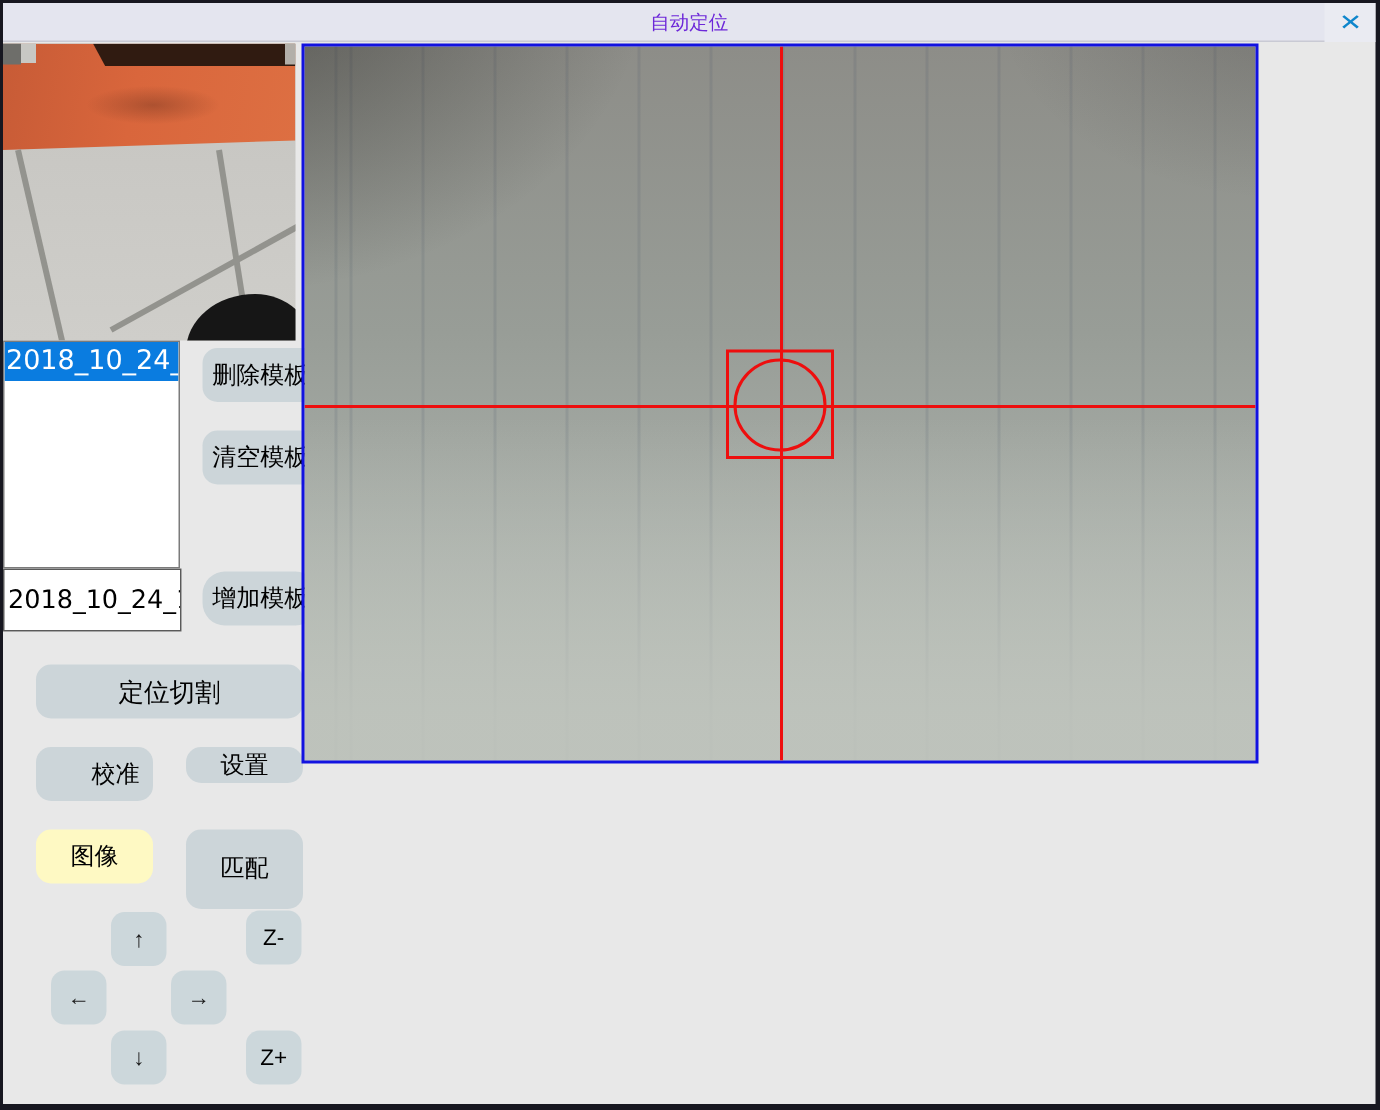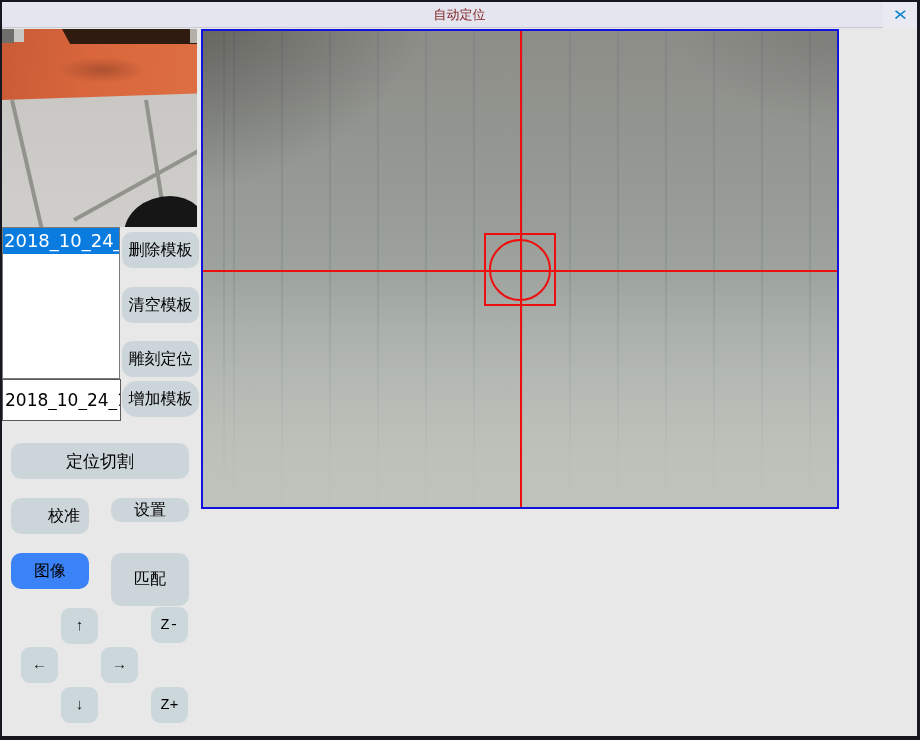--- a/index.html
+++ b/index.html
@@ -10,21 +10,21 @@
     border:2px solid #171720; border-right-width:3px; border-bottom-width:4px;
     font-family:"DejaVu Sans","Liberation Sans",sans-serif;
     overflow:hidden;
   }
   
   .titlebar {
     position:absolute; left:0; top:0; width:915px; height:26px;
     background:#e4e5ef; border-bottom:1px solid #c9cad4;
     display:flex; align-items:center; justify-content:center;
   }
-  .title-text { font-size:13px; color:#7f1d1d;text-align:right; }
+  .title-text { font-size:13px; color:#6d28d9;text-align:right; }
   .close-btn {
     position:absolute; right:0; top:0; width:34px; height:26px;
     background:#eaebf2; display:flex; align-items:center; justify-content:center;
     cursor:pointer;
   }
   .close-x { color:#0e86cc; font-size:15px; font-weight:bold; transform:scaleX(1.25); }
   
   .thumb {
     position:absolute; left:0; top:27px; width:195px; height:198px;
     background:linear-gradient(to bottom,#c3c2be 0%,#c9c8c4 40%,#cfceca 100%);
@@ -66,24 +66,25 @@
   .list-item.selected { background:#0a7ce0; color:#fff; }
   .name-input {
     position:absolute; left:0; top:377px; width:119px; height:42px;
     border:1px solid #5a5a5a; background:#fff; font-size:17px; color:#000;
     padding:0 0 0 2px; font-family:"DejaVu Sans","Liberation Sans",sans-serif;
   }
   
   .btn {
     position:absolute; background:#ccd5d9; border:none; border-radius:10px;
     font-size:16px; color:#000; display:flex; align-items:center; justify-content:center;
-    cursor:pointer; font-family:Liberation Mono, monospace;
+    cursor:pointer; font-family:Liberation Sans, sans-serif;
     white-space:nowrap;
+    margin-left:13px;
   }
-  .btn-red { background:#3b82f6; }
+  .btn-red { background:#fef9c3; }
   .tpl-btn { left:120px; width:77px; height:36px; }
   .jog { width:37px; height:36px; border-radius:9px; font-size:15px; background:#ccd7db; }
   .arrow-glyph { font-size:15px; color:#1b1b1b; }
   
   .camera {
     position:absolute; left:199px; top:27px; width:638px; height:480px;
     border:2px solid #1212e0;
     background:
       radial-gradient(ellipse 430px 330px at -50px -50px, rgba(32,32,28,0.50), rgba(32,32,28,0) 65%),
       radial-gradient(ellipse 320px 220px at 103% -30px, rgba(45,45,45,0.22), rgba(45,45,45,0) 60%),
@@ -130,21 +131,20 @@
   </div>
 
   <div class="template-list">
     <div class="list-item selected">2018_10_24_11</div>
   </div>
 
   <input class="name-input" value="2018_10_24_11" style="">
 
   <button class="btn tpl-btn" style="top:230px;">删除模板</button>
   <button class="btn tpl-btn" style="top:285px;">清空模板</button>
-  <button class="btn tpl-btn" style="top:339px;">雕刻定位</button>
   <button class="btn tpl-btn" style="top:379px;border-radius:15px;">增加模板</button>
 
   <button class="btn" style="left:9px; top:441px; width:178px; height:36px; font-size:17px;">定位切割</button>
   <button class="btn" style="left:9px; top:496px; width:78px; height:36px;padding-left:34px;">校准</button>
   <button class="btn" style="left:109px; top:496px; width:78px; height:24px;">设置</button>
   <button class="btn btn-red" style="left:9px; top:551px; width:78px; height:36px;">图像</button>
   <button class="btn" style="left:109px; top:551px; width:78px; height:53px;">匹配</button>
 
   <button class="btn jog" style="left:59px; top:606px;">
     <span class="arrow-glyph">↑</span>

